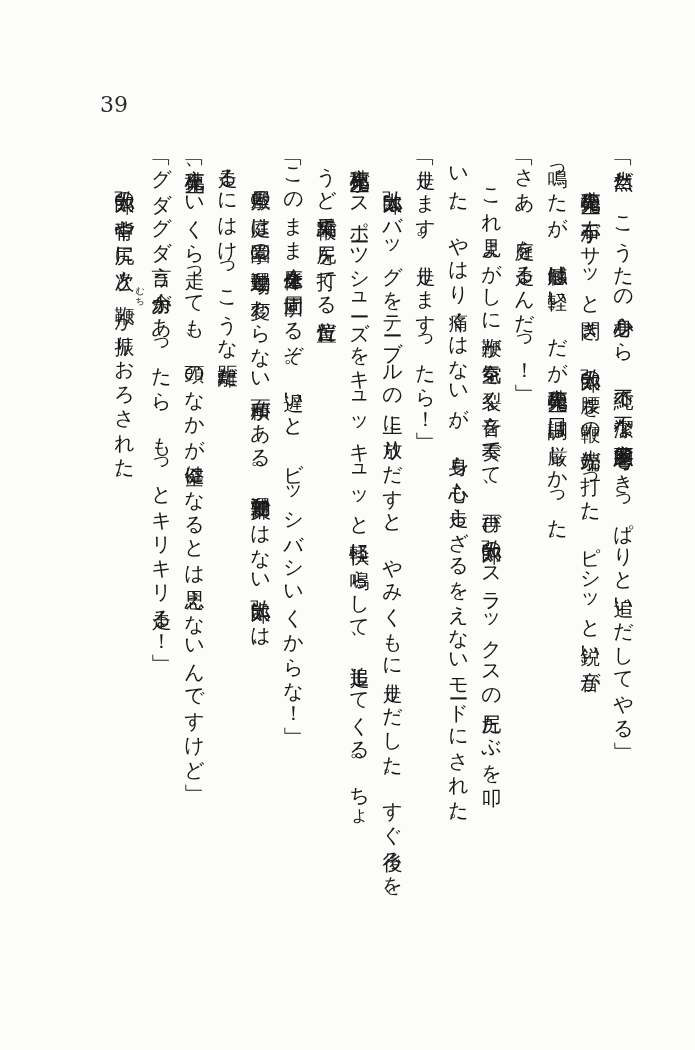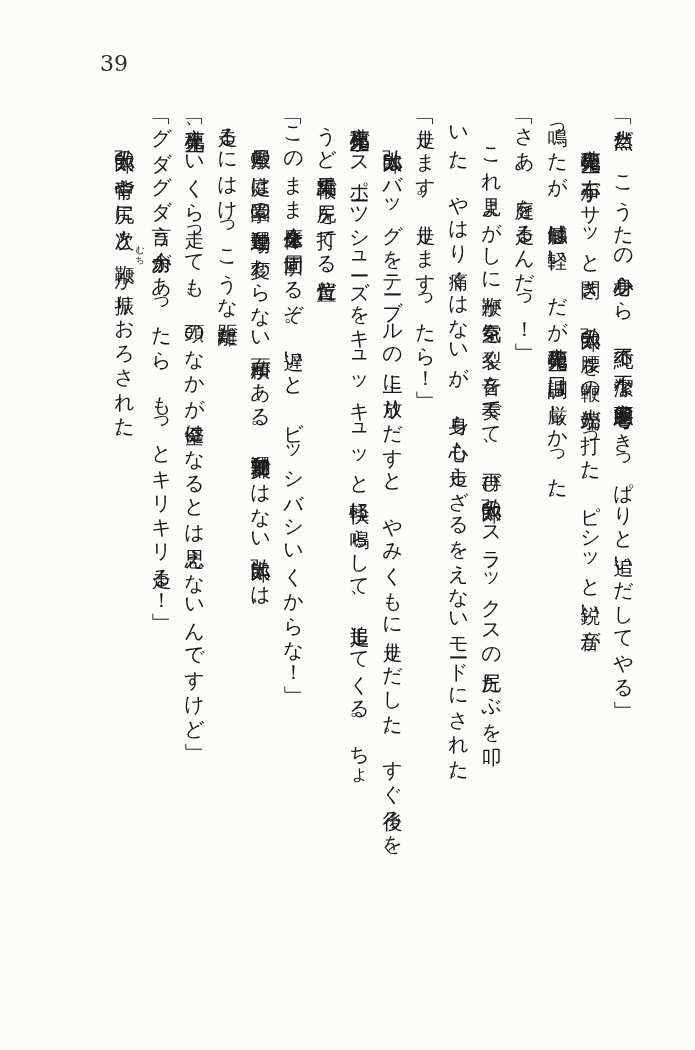--- a/index.html
+++ b/index.html
@@ -10,20 +10,21 @@
     width: 695px;
     height: 1050px;
     position: relative;
     background: #fcfcfa;
     overflow: hidden;
     font-family: "DejaVu Serif", serif;
   }
   .page {
     position: absolute;
     inset: 0;
+    margin-top: 41px;
   }
   .page-number {
     position: absolute;
     top: 51px;
     left: 100px;
     font-size: 22px;
     color: #2b2b2b;
     font-family: "DejaVu Serif", serif;
   }
   .text-block {

